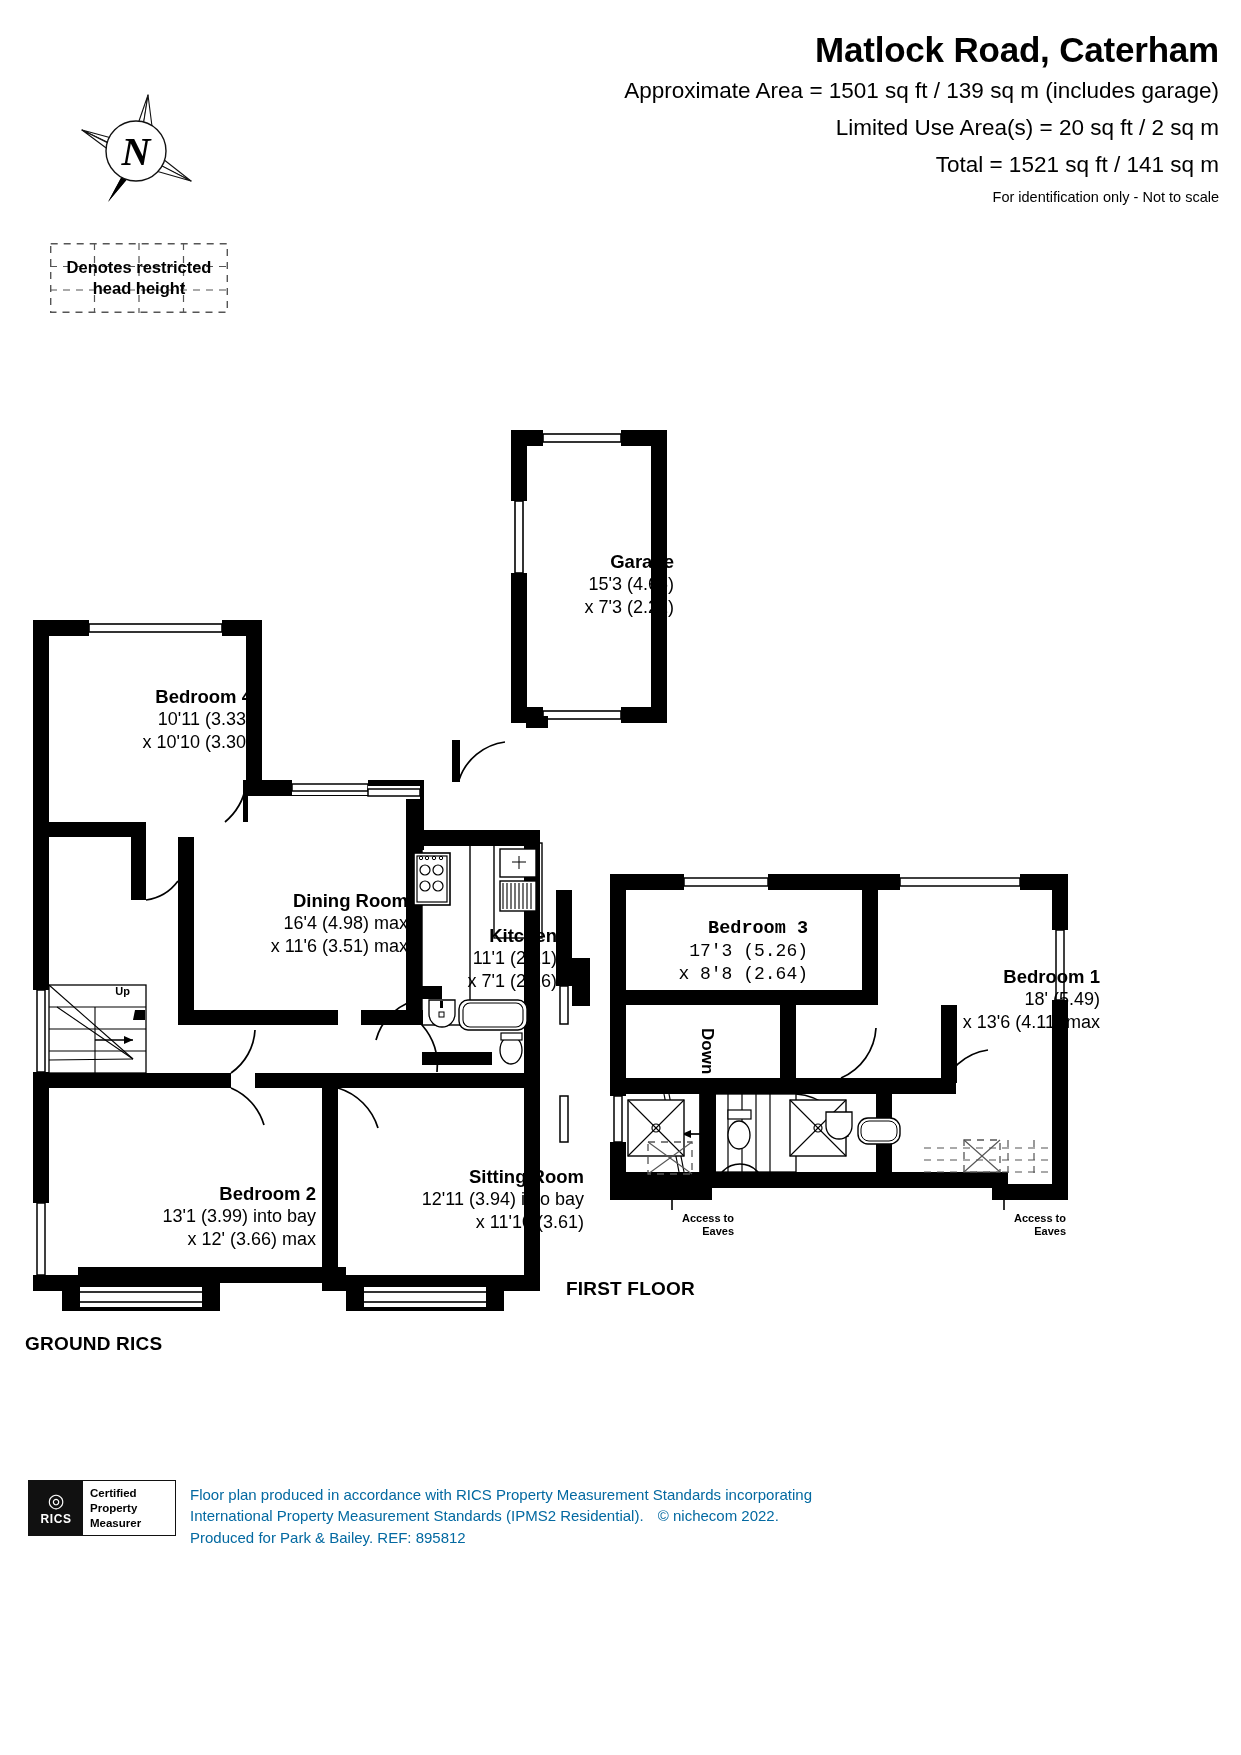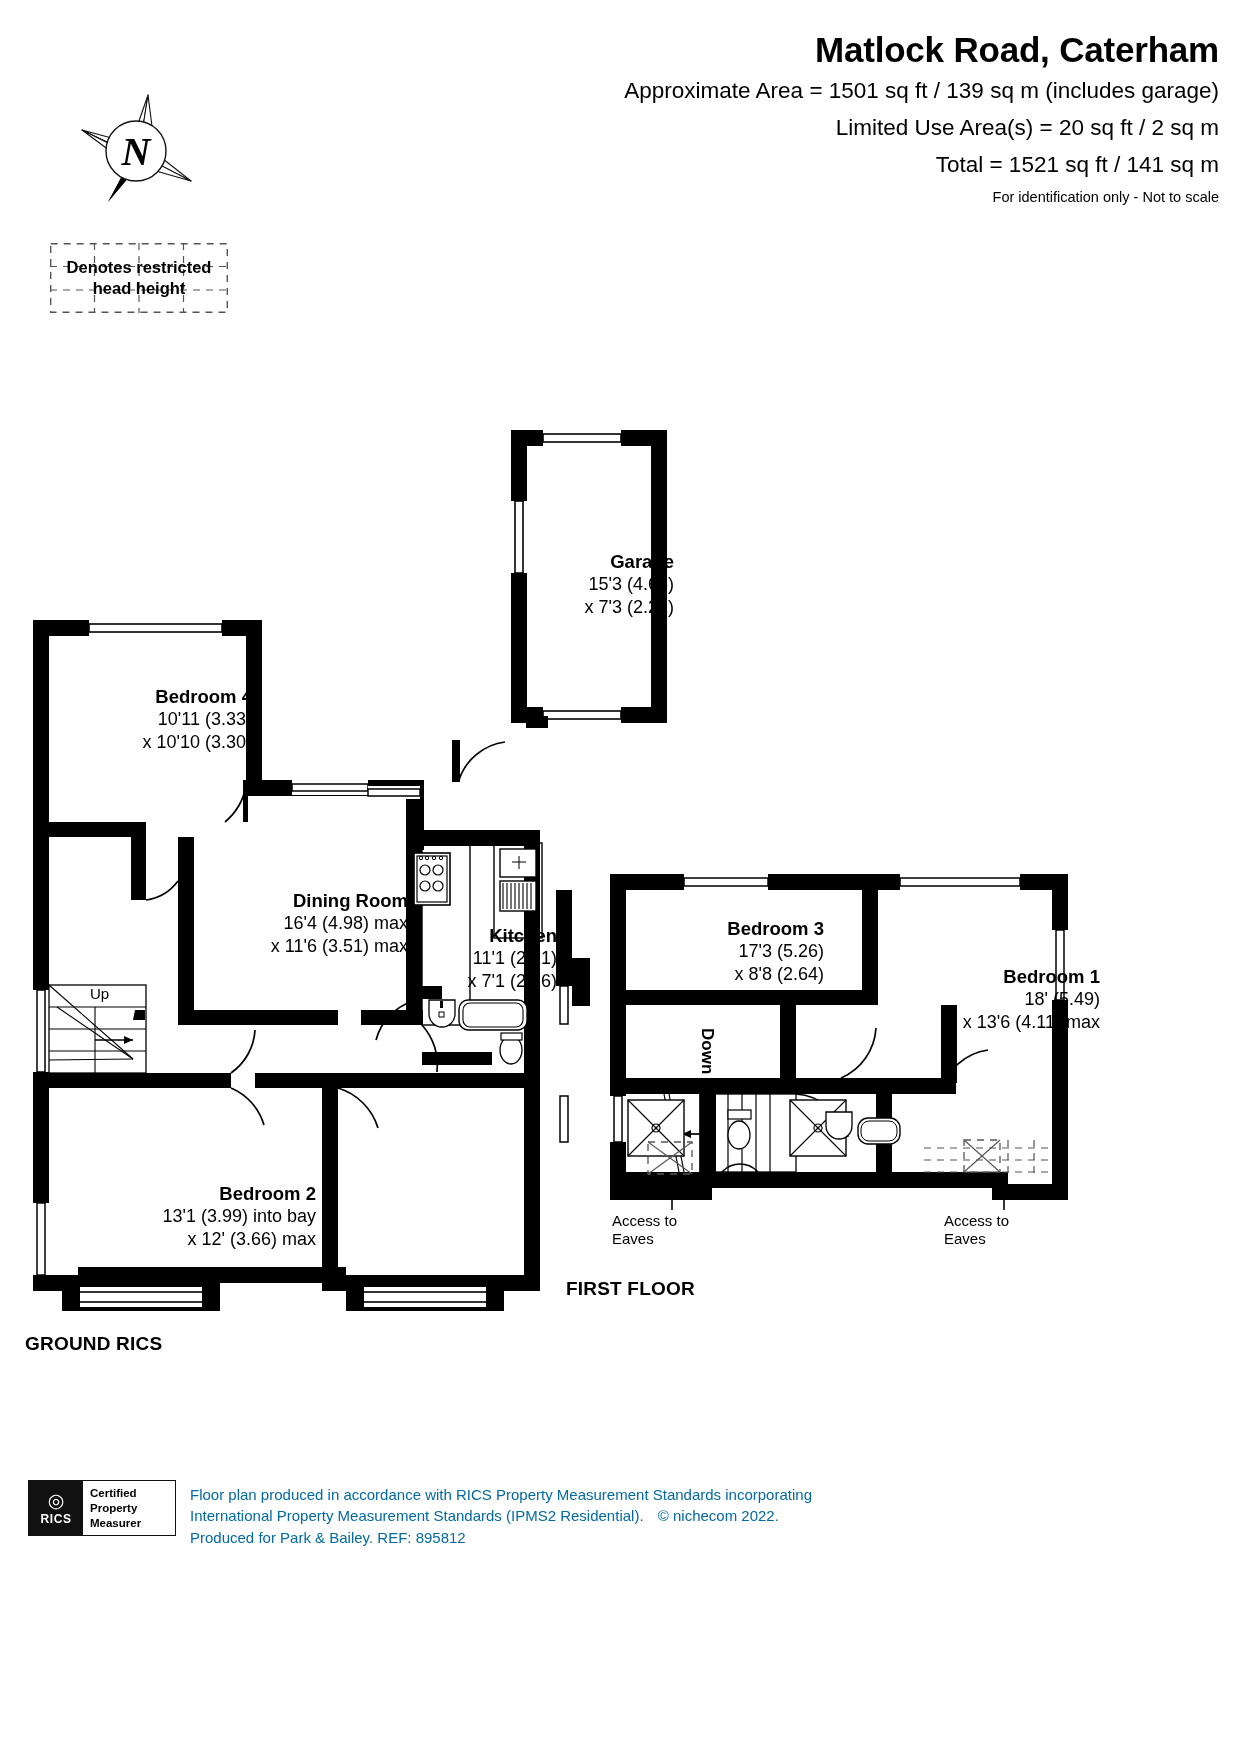--- a/index.html
+++ b/index.html
@@ -39,21 +39,21 @@
   
   .floor-cap { position:absolute; font-size:19px; font-weight:bold; letter-spacing:0.2px; }
   #cap-ground { left:25px; top:1333px; }
   #cap-first  { left:566px; top:1243px;margin-top:35px; }
 
   
   .room { position:absolute; text-align:right; line-height:1.26; white-space:nowrap; }
   .room .nm  { font-size:18.5px; font-weight:bold; }
   .room .dim { font-size:18px; }
 
-  .mini { position:absolute; font-size:15px; font-weight:normal; text-align:left; line-height:1.2; white-space:nowrap; }
+  .mini { position:absolute; font-size:11px; font-weight:bold; text-align:right; line-height:1.2; white-space:nowrap; }
   .vert { position:absolute; font-size:17px; font-weight:bold; writing-mode:vertical-rl; }
   .rics-badge {
     position:absolute; left:28px; top:1480px;
     width:148px; height:56px; border:1.5px solid #111; background:#fff;
     display:flex; align-items:stretch;
   }
   .rics-mark {
     width:54px; background:#111; color:#fff;
     display:flex; flex-direction:column; align-items:center; justify-content:center;
   }
@@ -398,22 +398,27 @@
     <div class="dim">11'1 (2.21)</div>
     <div class="dim">x 7'1 (2.16)</div>
   </div>
 
   <div class="room" id="lbl-bed2" style="left:48px; top:1182px; width:268px;">
     <div class="nm">Bedroom 2</div>
     <div class="dim">13'1 (3.99) into bay</div>
     <div class="dim">x 12' (3.66) max</div>
   </div>
 
-
-  <div class="room" id="lbl-bed3" style="left:604px; top:917px; width:220px;">
+  <div class="room" id="lbl-sitting" style="left:316px; top:1165px; width:268px;">
+    <div class="nm">Sitting Room</div>
+    <div class="dim">12'11 (3.94) into bay</div>
+    <div class="dim">x 11'10 (3.61)</div>
+  </div>
+
+  <div class="room" id="lbl-bed3" style="left:588px; top:917px; width:220px;font-family:Liberation Mono, monospace;">
     <div class="nm">Bedroom 3</div>
     <div class="dim">17'3 (5.26)</div>
     <div class="dim">x 8'8 (2.64)</div>
   </div>
 
   <div class="room" id="lbl-bed1" style="left:880px; top:965px; width:220px;">
     <div class="nm">Bedroom 1</div>
     <div class="dim">18' (5.49)</div>
     <div class="dim">x 13'6 (4.11) max</div>
   </div>

